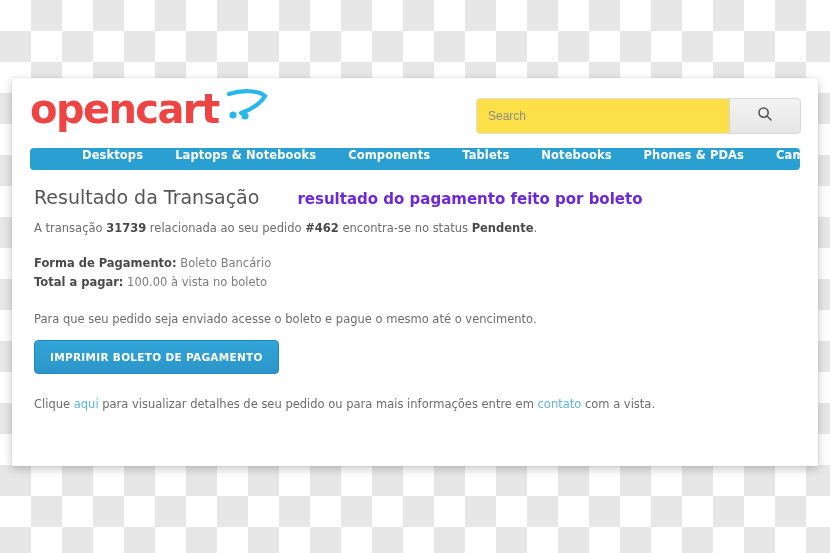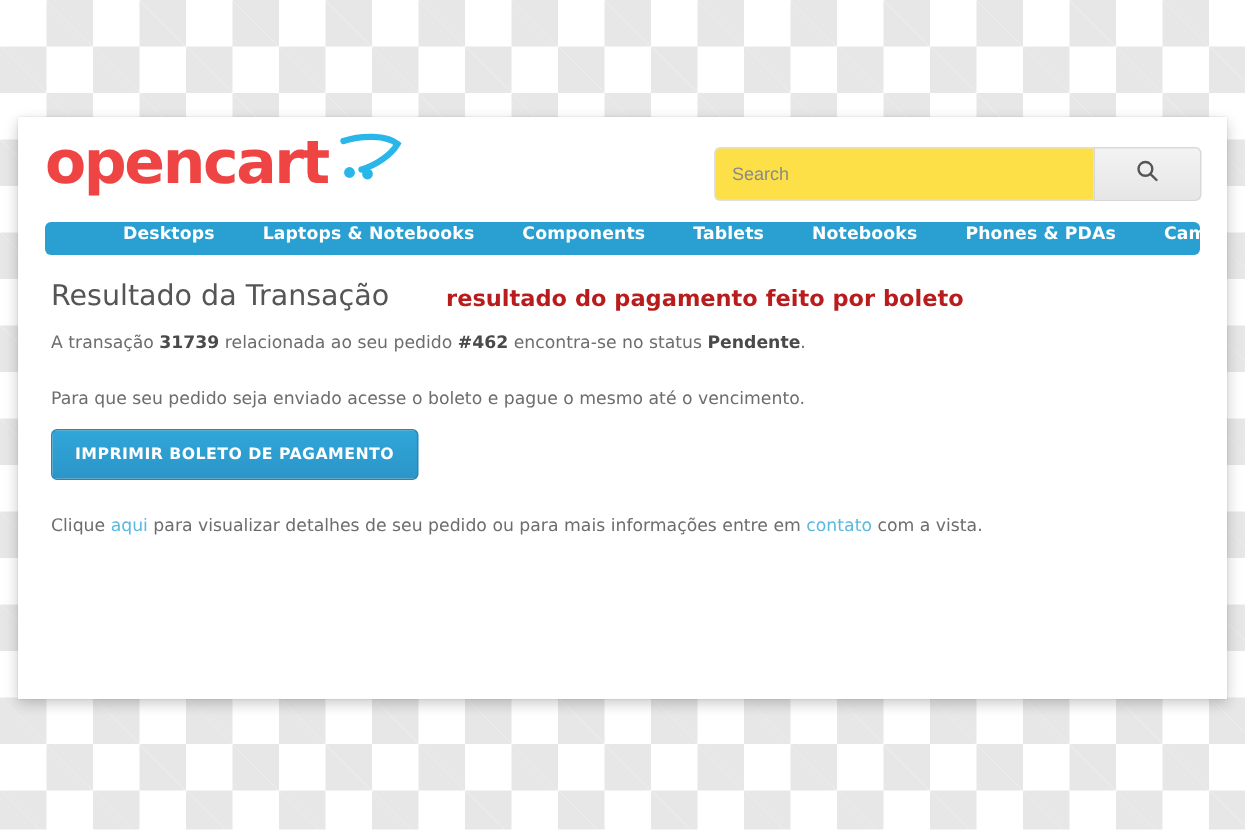--- a/index.html
+++ b/index.html
@@ -129,21 +129,21 @@
   }
   .page-title {
     font-family: "DejaVu Sans", sans-serif;
     font-size: 19px;
     color: #555555;
     font-weight: normal;
     margin: 0;
   }
   .annotation {
     margin-left: 38px;
-    color: #b91c1c;
+    color: #6d28d9;
     font-family: "DejaVu Sans", sans-serif;
     font-size: 15px;
     font-weight: bold;
   }
 
   .body-text {
     font-family: "DejaVu Sans", sans-serif;
     font-size: 11.5px;
     color: #6d6d6d;
     line-height: 1.55;
@@ -221,20 +221,30 @@
 
     <div class="title-row">
       <h1 class="page-title">Resultado da Transação</h1>
       <span class="annotation">resultado do pagamento feito por boleto</span>
     </div>
 
     <div class="body-text">
       <span>A transação </span><b>31739</b><span> relacionada ao seu pedido </span><b>#462</b><span> encontra-se no status </span><b>Pendente</b><span>.</span>
     </div>
 
+    <div class="pay-block">
+      <div class="row">
+        <b>Forma de Pagamento:</b>
+        <span>Boleto Bancário</span>
+      </div>
+      <div class="row">
+        <b>Total a pagar:</b>
+        <span>100.00 à vista no boleto</span>
+      </div>
+    </div>
 
     <div class="body-text instruction">Para que seu pedido seja enviado acesse o boleto e pague o mesmo até o vencimento.</div>
 
     <div class="print-btn">IMPRIMIR BOLETO DE PAGAMENTO</div>
 
     <div class="body-text footer-line">
       <span>Clique </span><a class="link" href="#">aqui</a><span> para visualizar detalhes de seu pedido ou para mais informações entre em </span><a class="link" href="#">contato</a><span> com a vista.</span>
     </div>
 
   </div>

